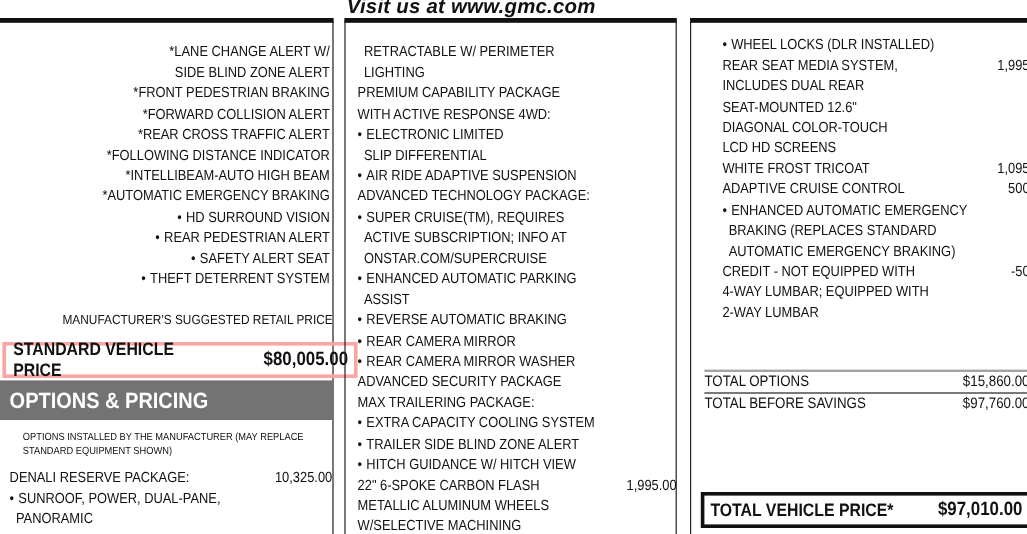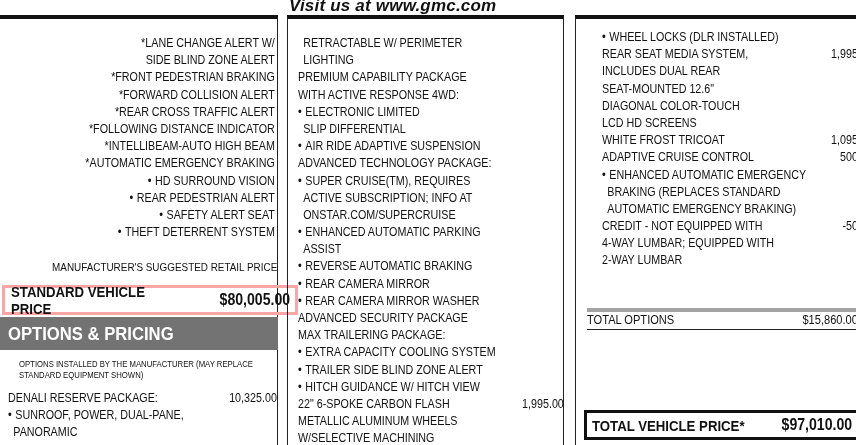--- a/index.html
+++ b/index.html
@@ -62,21 +62,21 @@
   
   #col2 { left: 287px; width: 277px; }
   #col2 .body { position: absolute; left: 10px; top: 18px; width: 265px; }
 
   
   #col3 { left: 575px; width: 290px; }
   #col3 .body { position: absolute; left: 11px; top: 12px; width: 270px; margin-left: 15px; }
 
   .totals { position: absolute; left: 11px; top: 291px; width: 270px; }
   .totals .trow { border-bottom: 1px solid #222; }
-  .totals .trow.first { border-top: 4px solid #a3a3a3; }
+  .totals .trow.first { border-top: 2px solid #a3a3a3; }
   .totals .trow.nob { border-bottom: none; }
   .totals .line { font-size: 12.6px; line-height: 16.5px; height: 16.5px; }
   .total-box {
     position: absolute; left: 8px; top: 393px; width: 275px; height: 30px;
     border: 3px solid #111; display: flex; align-items: center; justify-content: space-between;
     padding: 0 4px 0 5px; font-weight: bold; font-size: 15px;
   }
   .total-box span { display: inline-block; transform: scaleX(0.88); }
   .total-box .l { transform-origin: left center; }
   .total-box .r { transform-origin: right center; font-size: 16px; }
@@ -172,19 +172,22 @@
       <div class="line indent"><span>AUTOMATIC EMERGENCY BRAKING)</span></div>
       <div class="line"><span>CREDIT - NOT EQUIPPED WITH</span><span class="amt">-50.00</span></div>
       <div class="line"><span>4-WAY LUMBAR; EQUIPPED WITH</span></div>
       <div class="line"><span>2-WAY LUMBAR</span></div>
     </div>
 
   <div class="totals">
     <div class="trow first">
       <div class="line"><span>TOTAL OPTIONS</span><span class="amt">$15,860.00</span></div>
     </div>
+    <div class="trow nob">
+      <div class="line"><span>TOTAL BEFORE SAVINGS</span><span class="amt">$97,760.00</span></div>
+    </div>
   </div>
 
   <div class="total-box">
     <span class="l">TOTAL VEHICLE PRICE*</span>
     <span class="r">$97,010.00</span>
   </div>
 </div>
 
 </body></html>

